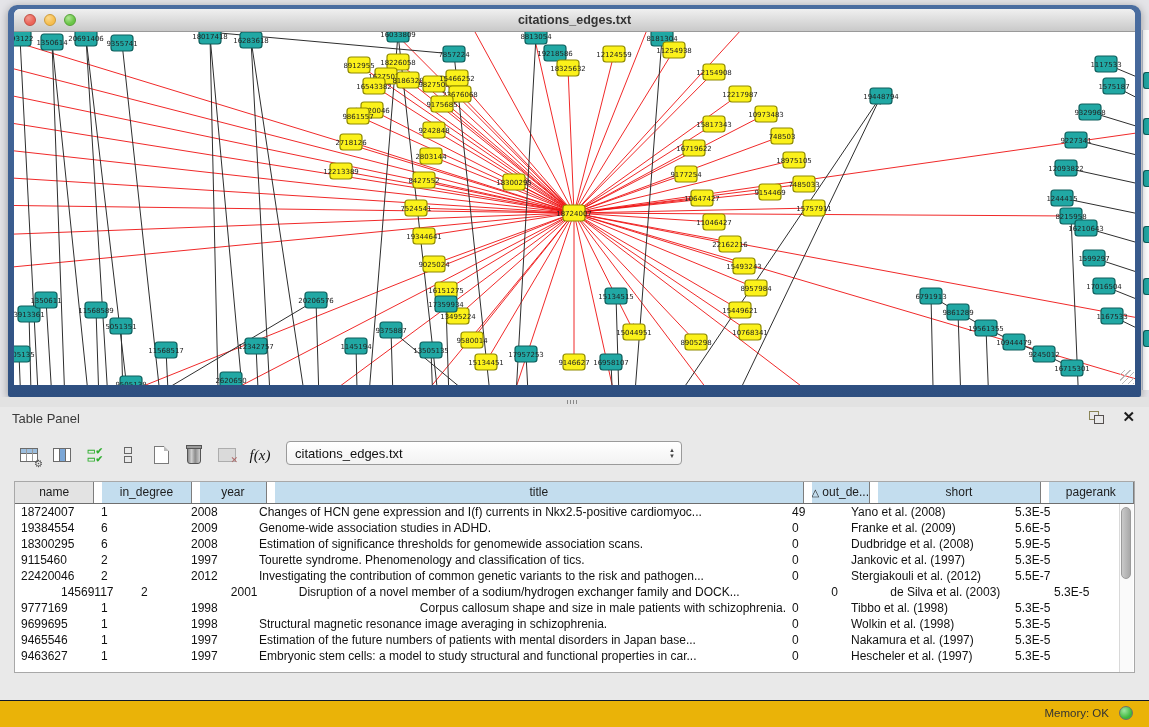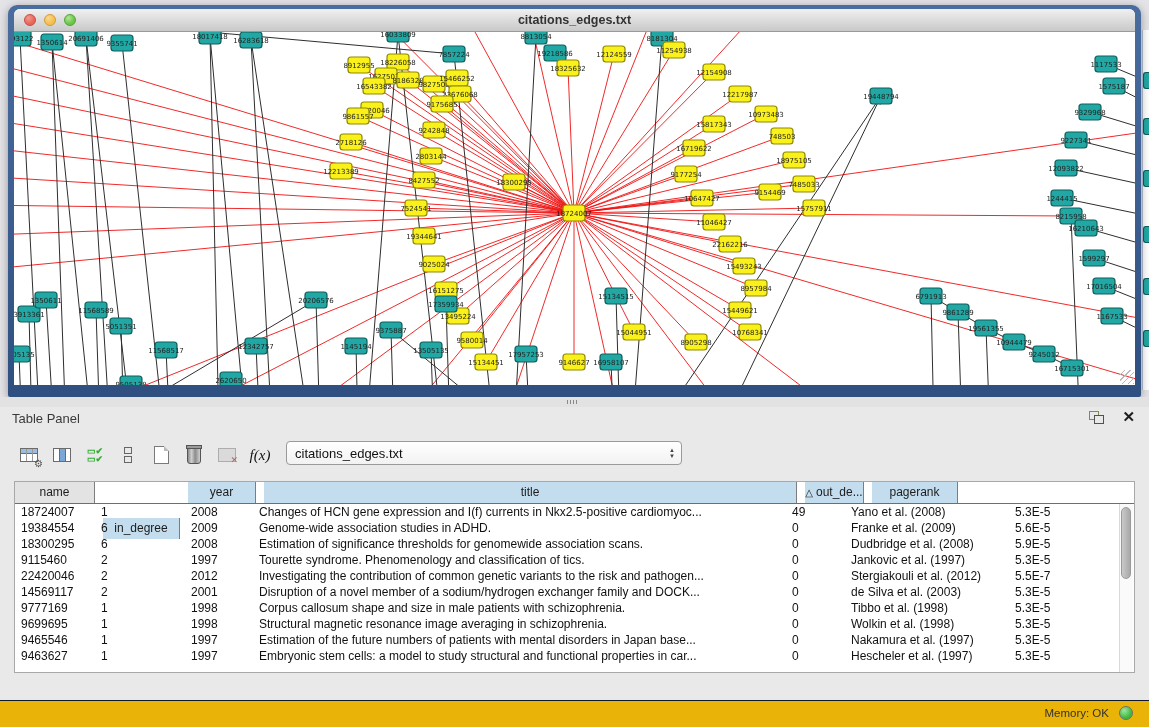--- a/index.html
+++ b/index.html
@@ -690,24 +690,25 @@
         </div>
       <div id="combo">
         <span class="val">citations_edges.txt</span>
         <span class="arrows">▲<br>▼</span>
       </div>
     </div>
 
     <div id="table-area">
       <div id="thead">
           <div class="th gray" style="width: 80px;">name</div>
-          <div class="th" style="width: 77px; margin-top: 36px;">in_degree</div>
+          <div class="th" style="width: 90px;">in_degree</div>
           <div class="th" style="width: 68px;">year</div>
           <div class="th" style="width: 533px;">title</div>
           <div class="th" style="width: 59px; text-align: center;"><span class="sort">△</span>out_de...</div>
+          <div class="th" style="width: 164px;">short</div>
           <div class="th" style="width: 86px;">pagerank</div>
         </div>
       <div id="tbody">
           <div class="tr">
             <div class="td" style="width: 80px;">18724007</div>
             <div class="td" style="width: 90px;">1</div>
             <div class="td" style="width: 68px;">2008</div>
             <div class="td" style="width: 533px;">Changes of HCN gene expression and I(f) currents in Nkx2.5-positive cardiomyoc...</div>
             <div class="td" style="width: 59px;">49</div>
             <div class="td" style="width: 164px;">Yano et al. (2008)</div>
@@ -743,33 +744,33 @@
           <div class="tr">
             <div class="td" style="width: 80px;">22420046</div>
             <div class="td" style="width: 90px;">2</div>
             <div class="td" style="width: 68px;">2012</div>
             <div class="td" style="width: 533px;">Investigating the contribution of common genetic variants to the risk and pathogen...</div>
             <div class="td" style="width: 59px;">0</div>
             <div class="td" style="width: 164px;">Stergiakouli et al. (2012)</div>
             <div class="td" style="width: 86px;">5.5E-7</div>
           </div>
           <div class="tr">
-            <div class="td" style="width: 80px;">14569117</div>
+            <div class="td" style="width: 80px; margin-left: 40px;">14569117</div>
             <div class="td" style="width: 90px;">2</div>
             <div class="td" style="width: 68px;">2001</div>
             <div class="td" style="width: 533px;">Disruption of a novel member of a sodium/hydrogen exchanger family and DOCK...</div>
             <div class="td" style="width: 59px;">0</div>
             <div class="td" style="width: 164px;">de Silva et al. (2003)</div>
             <div class="td" style="width: 86px;">5.3E-5</div>
           </div>
           <div class="tr">
             <div class="td" style="width: 80px;">9777169</div>
             <div class="td" style="width: 90px;">1</div>
             <div class="td" style="width: 68px;">1998</div>
-            <div class="td" style="width: 533px;">Corpus callosum shape and size in male patients with schizophrenia.</div>
+            <div class="td" style="width: 533px; text-align: right;">Corpus callosum shape and size in male patients with schizophrenia.</div>
             <div class="td" style="width: 59px;">0</div>
             <div class="td" style="width: 164px;">Tibbo et al. (1998)</div>
             <div class="td" style="width: 86px;">5.3E-5</div>
           </div>
           <div class="tr">
             <div class="td" style="width: 80px;">9699695</div>
             <div class="td" style="width: 90px;">1</div>
             <div class="td" style="width: 68px;">1998</div>
             <div class="td" style="width: 533px;">Structural magnetic resonance image averaging in schizophrenia.</div>
             <div class="td" style="width: 59px;">0</div>

